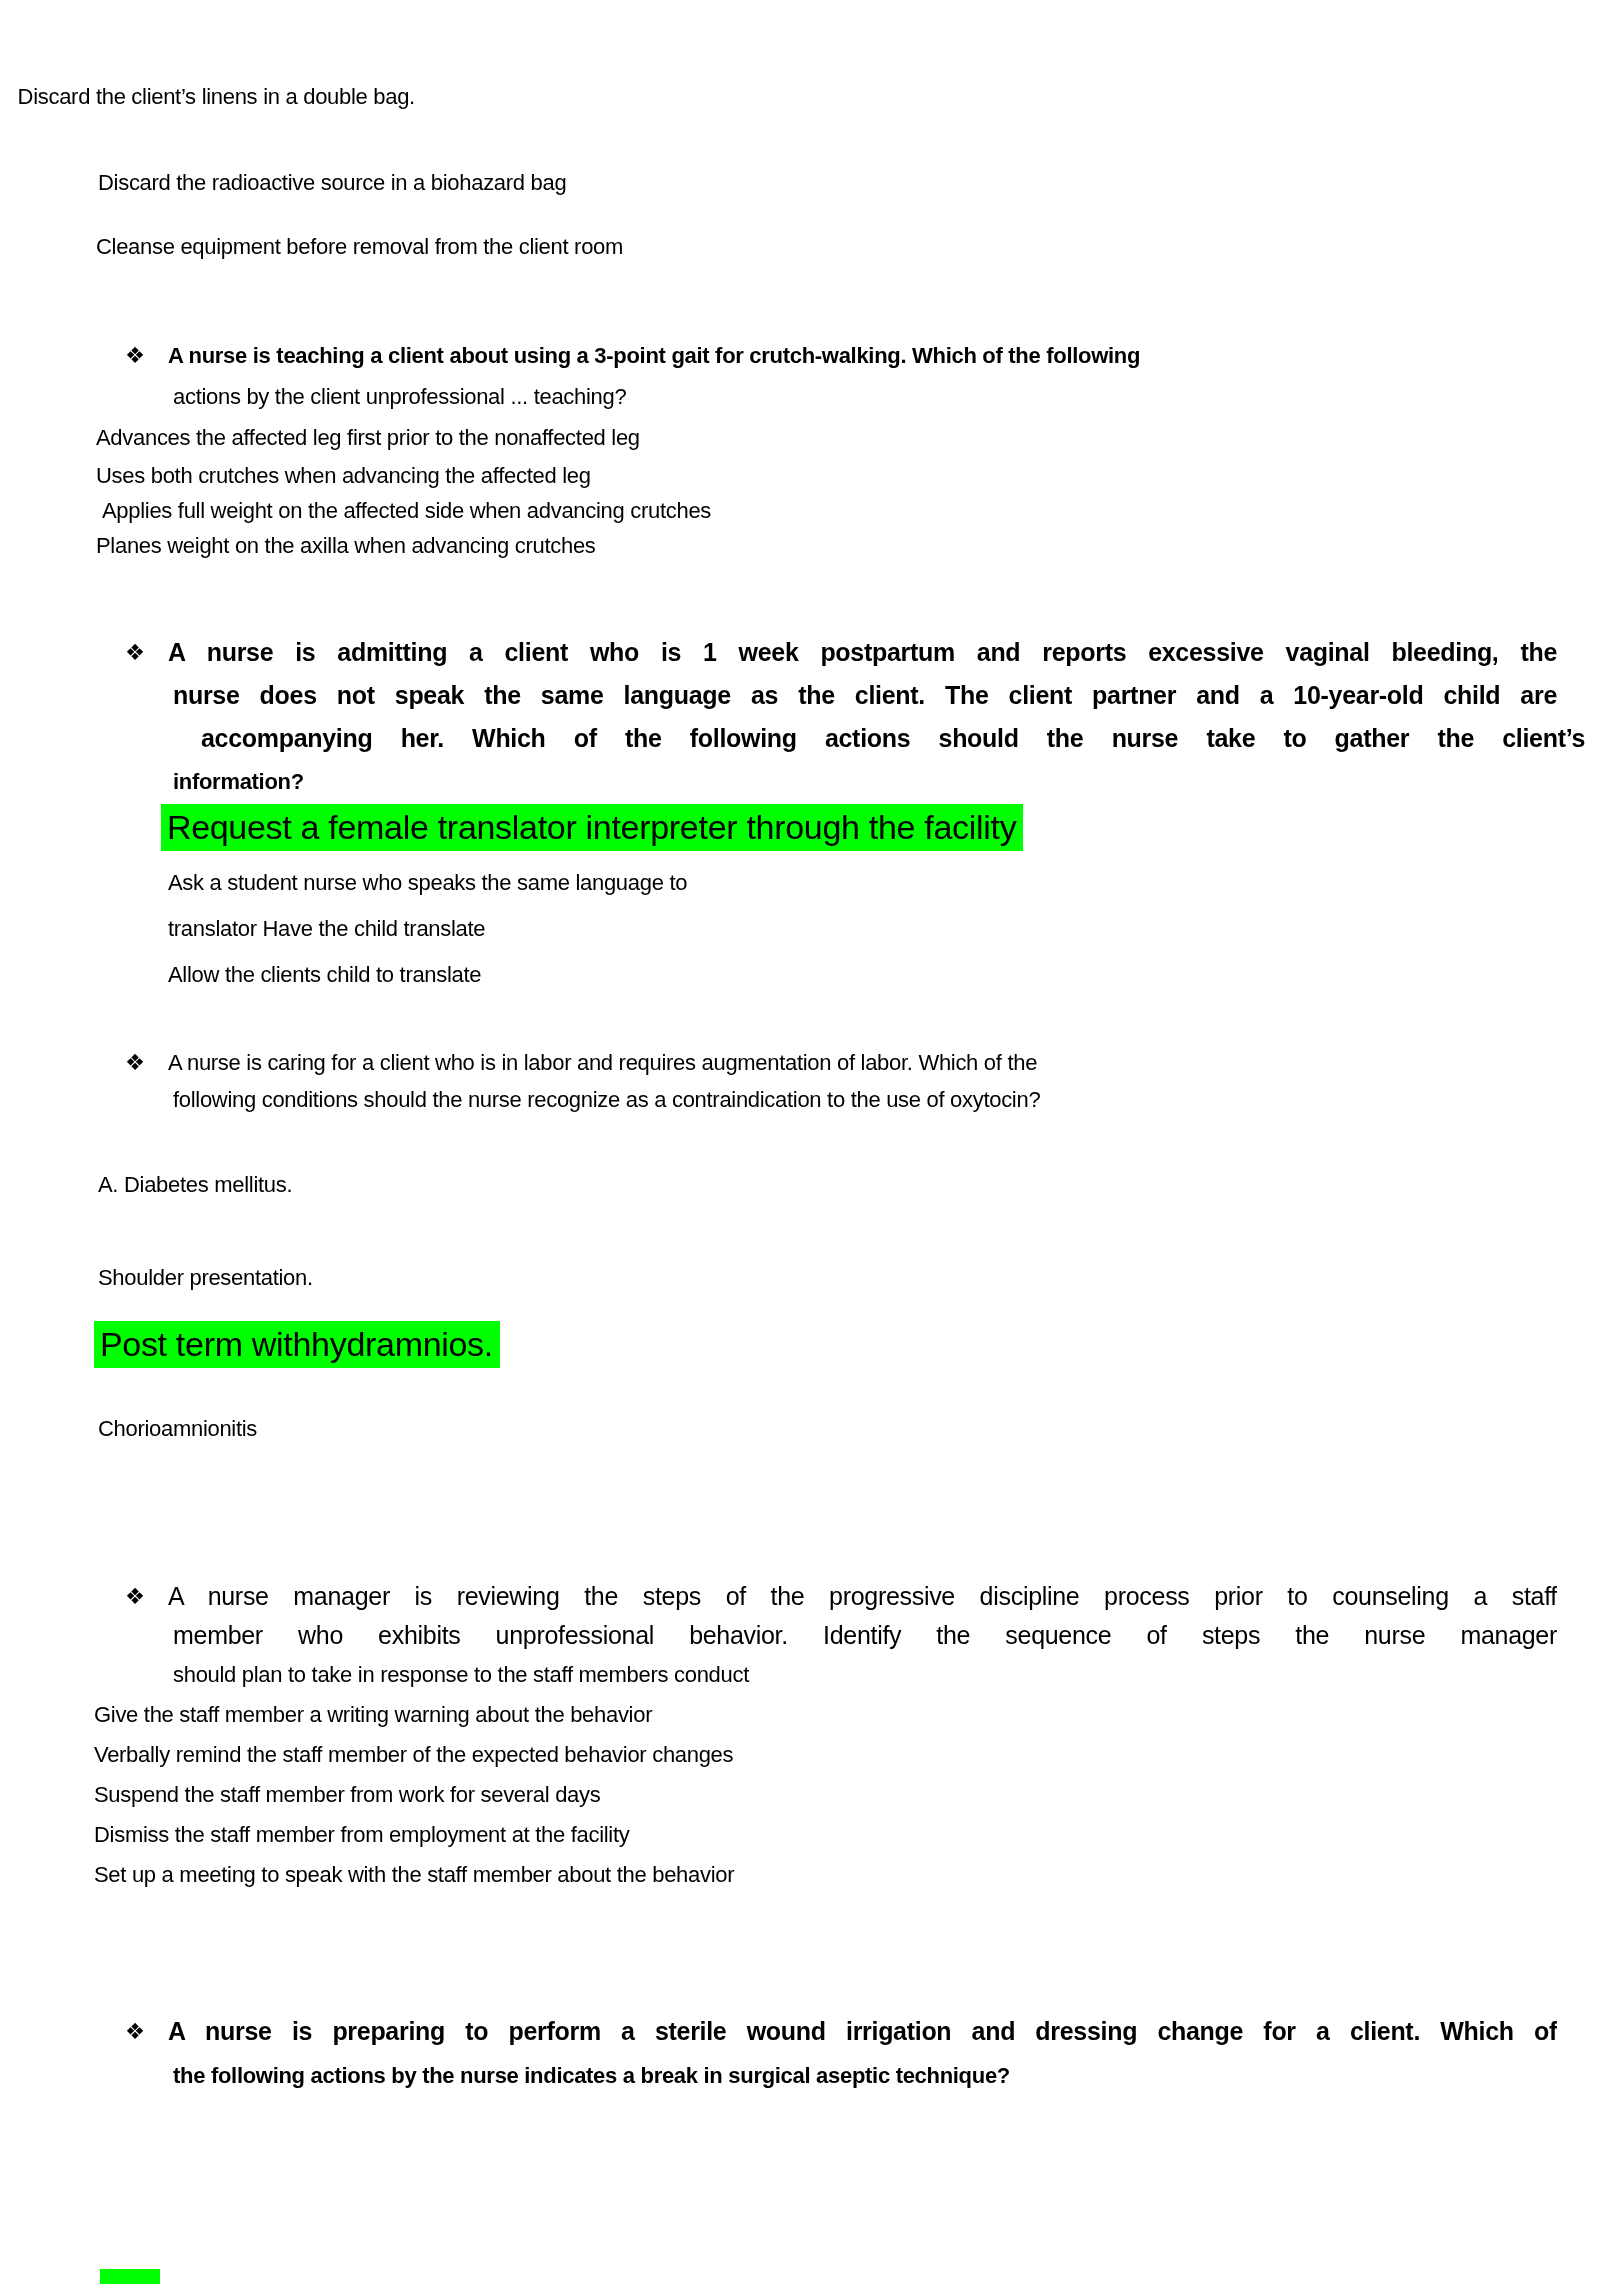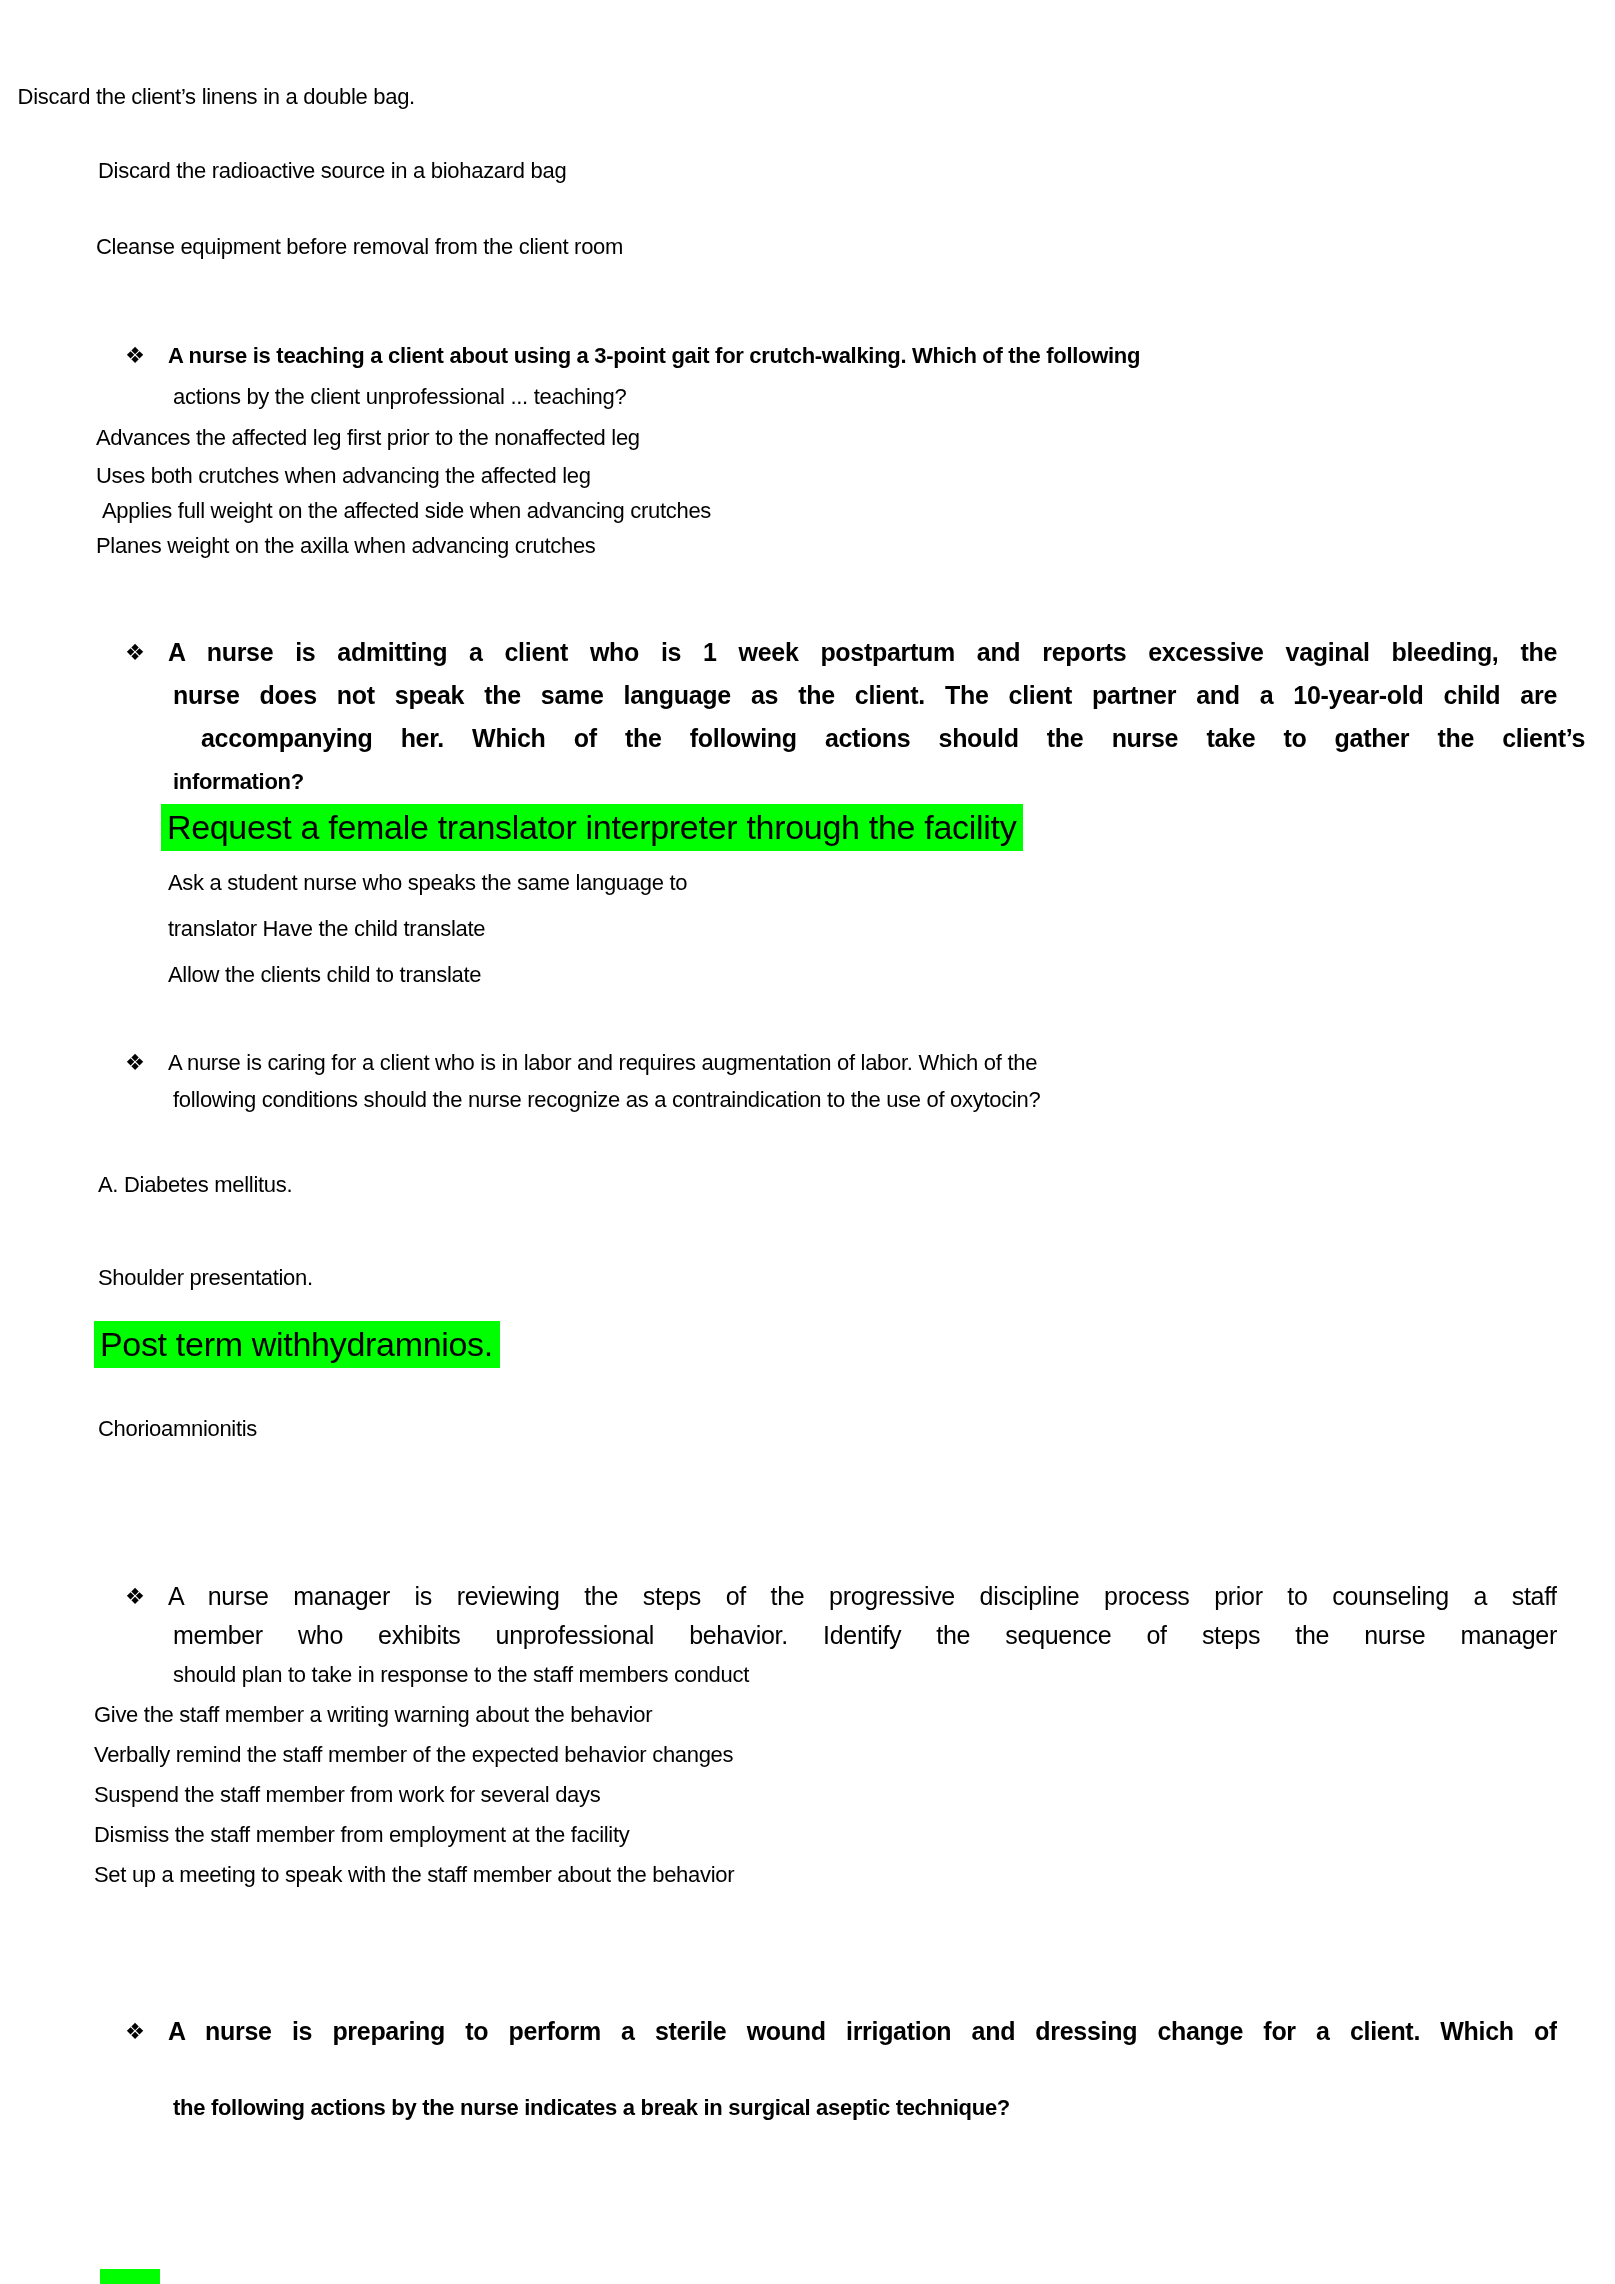--- a/index.html
+++ b/index.html
@@ -52,21 +52,21 @@
   }
   .green-frag{
     position:absolute;
     background:#00ff00;
   }
 </style>
 </head>
 <body>
 
 <div class="line" style="left:17.6px;top:82px;">Discard the client’s linens in a double bag.</div>
-<div class="line" style="left:98px;top:156px;">Discard the radioactive source in a biohazard bag</div>
+<div class="line" style="left:98px;top:168px;">Discard the radioactive source in a biohazard bag</div>
 <div class="line" style="left:96px;top:232px;">Cleanse equipment before removal from the client room</div>
 
 <div class="bullet" style="left:125px;top:341px;">❖</div>
 <div class="line" style="left:168px;top:341px;font-weight:bold;">A nurse is teaching a client about using a 3-point gait for crutch-walking. Which of the following</div>
 <div class="line" style="left:173px;top:382px;">actions by the client unprofessional ... teaching?</div>
 <div class="line" style="left:96px;top:423px;">Advances the affected leg first prior to the nonaffected leg</div>
 <div class="line" style="left:96px;top:461px;">Uses both crutches when advancing the affected leg</div>
 <div class="line" style="left:102px;top:496px;">Applies full weight on the affected side when advancing crutches</div>
 <div class="line" style="left:96px;top:531px;">Planes weight on the axilla when advancing crutches</div>
 
@@ -93,16 +93,16 @@
 <div class="wrapline just" style="left:173px;top:1621px;width:1384px;">member who exhibits unprofessional behavior. Identify the sequence of steps the nurse manager</div>
 <div class="line" style="left:173px;top:1660px;">should plan to take in response to the staff members conduct</div>
 <div class="line" style="left:94px;top:1700px;">Give the staff member a writing warning about the behavior</div>
 <div class="line" style="left:94px;top:1740px;">Verbally remind the staff member of the expected behavior changes</div>
 <div class="line" style="left:94px;top:1780px;">Suspend the staff member from work for several days</div>
 <div class="line" style="left:94px;top:1820px;">Dismiss the staff member from employment at the facility</div>
 <div class="line" style="left:94px;top:1860px;">Set up a meeting to speak with the staff member about the behavior</div>
 
 <div class="bullet" style="left:125px;top:2017px;font-weight:bold;">❖</div>
 <div class="wrapline just bold" style="left:168px;top:2017px;width:1389px;">A nurse is preparing to perform a sterile wound irrigation and dressing change for a client. Which of</div>
-<div class="line bold" style="left:173px;top:2061px;margin-top:32px;">the following actions by the nurse indicates a break in surgical aseptic technique?</div>
+<div class="line bold" style="left:173px;top:2061px;">the following actions by the nurse indicates a break in surgical aseptic technique?</div>
 
 <div class="green-frag" style="left:100px;top:2269px;width:60px;height:14.6px;"></div>
 
 
 </body></html>

